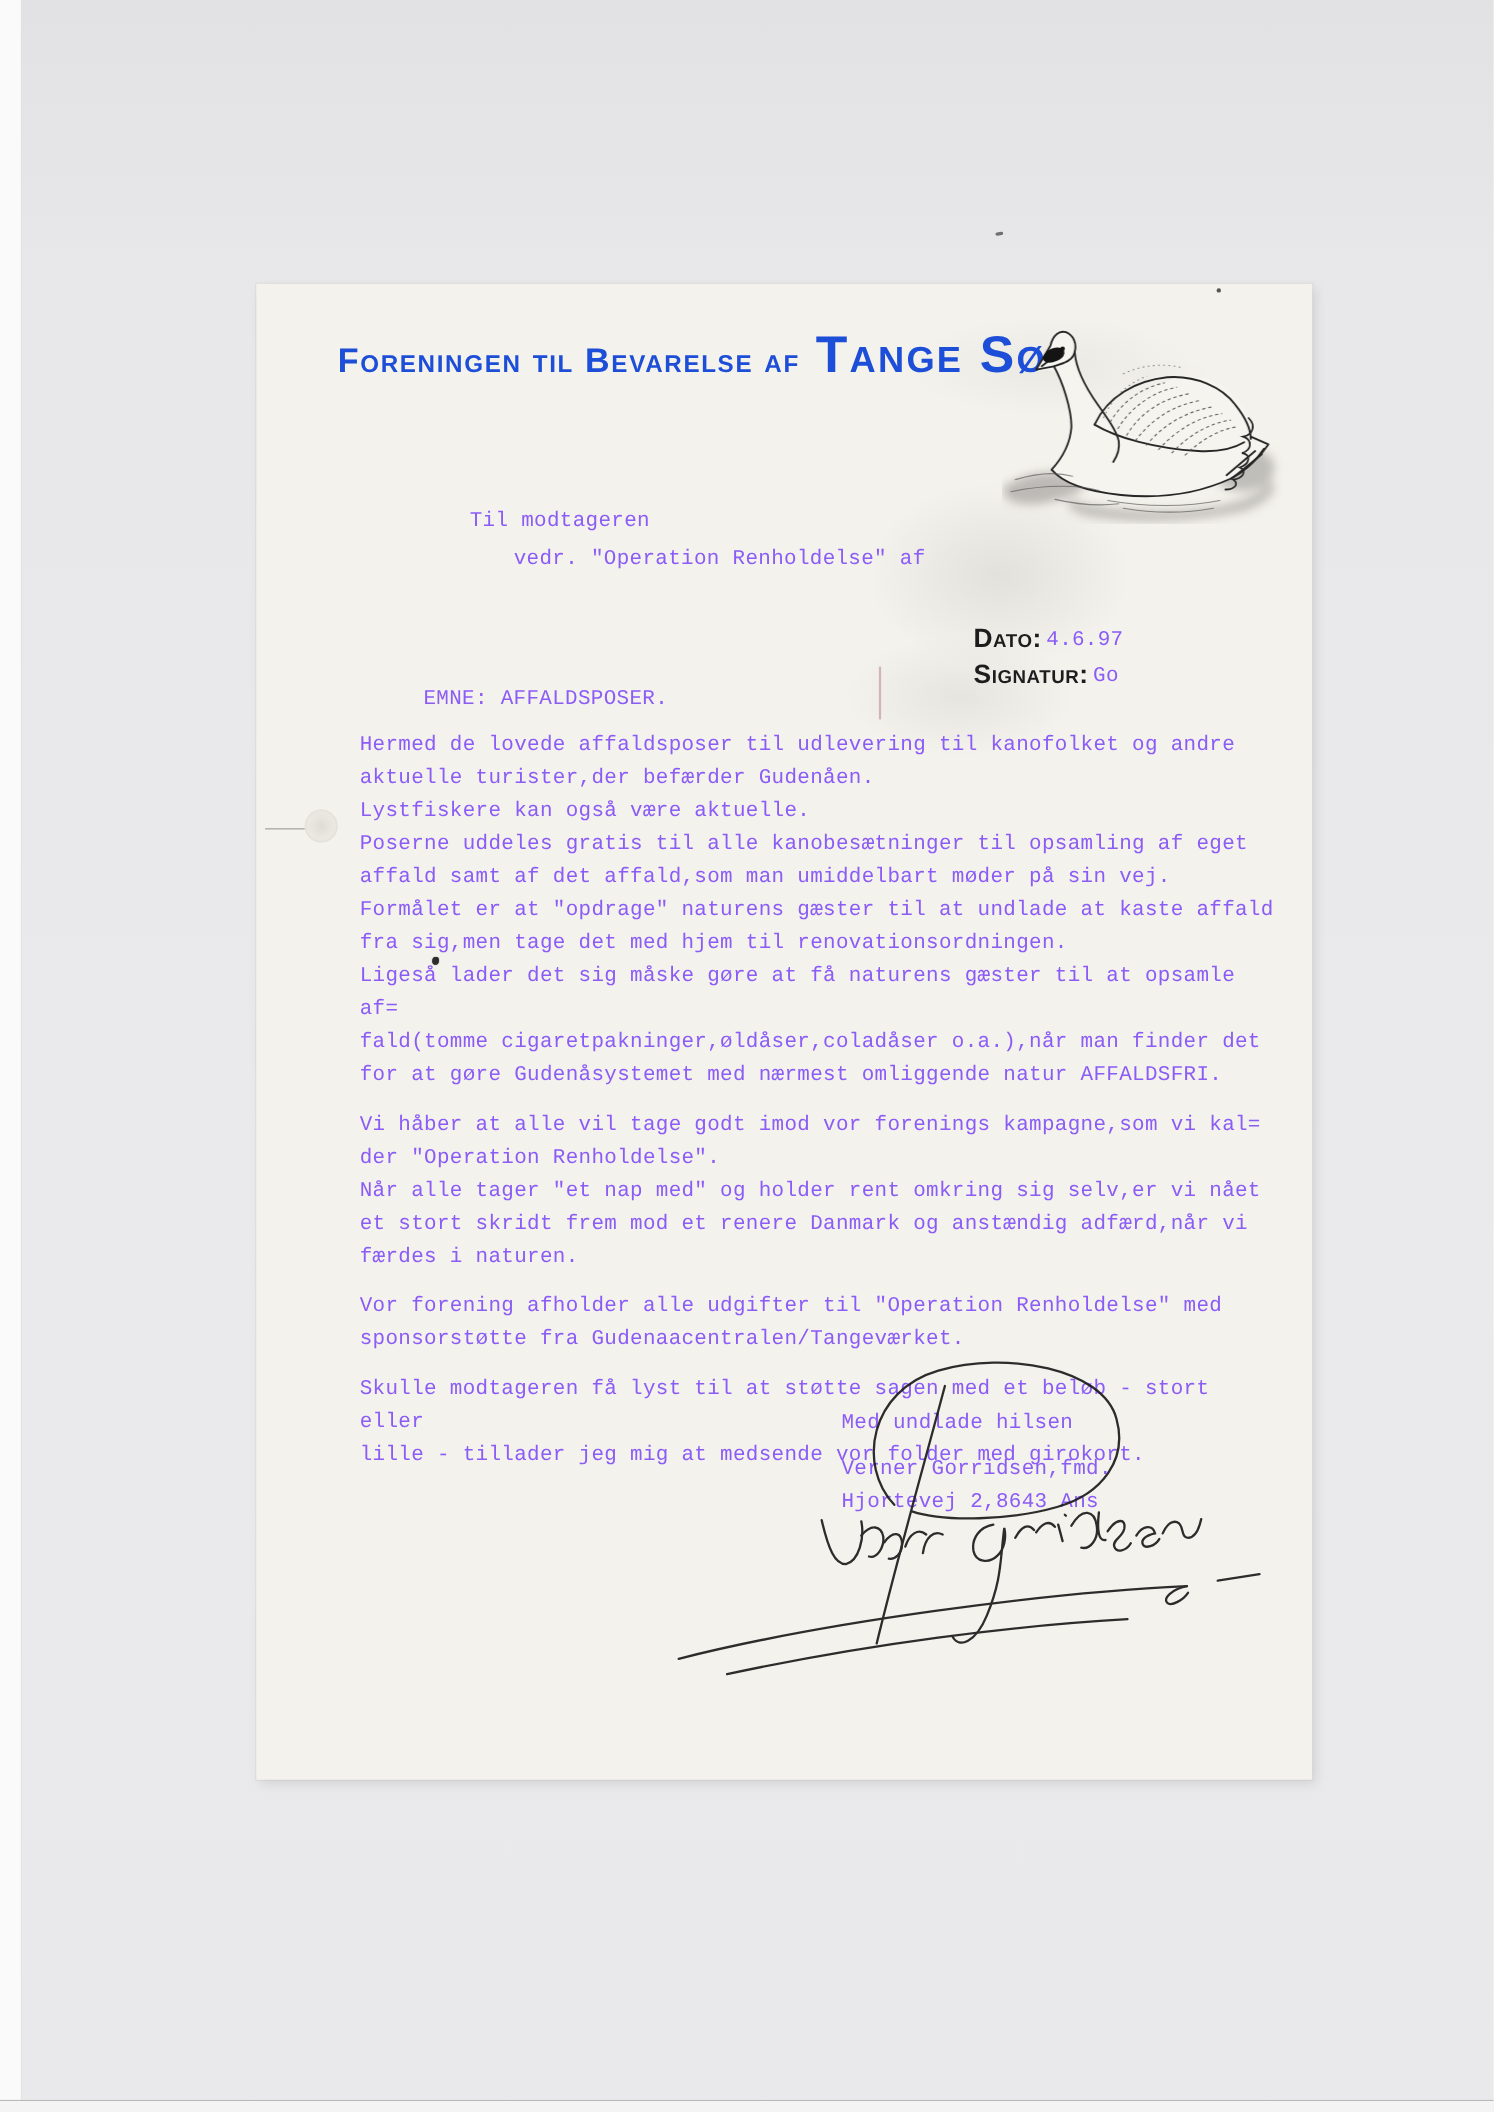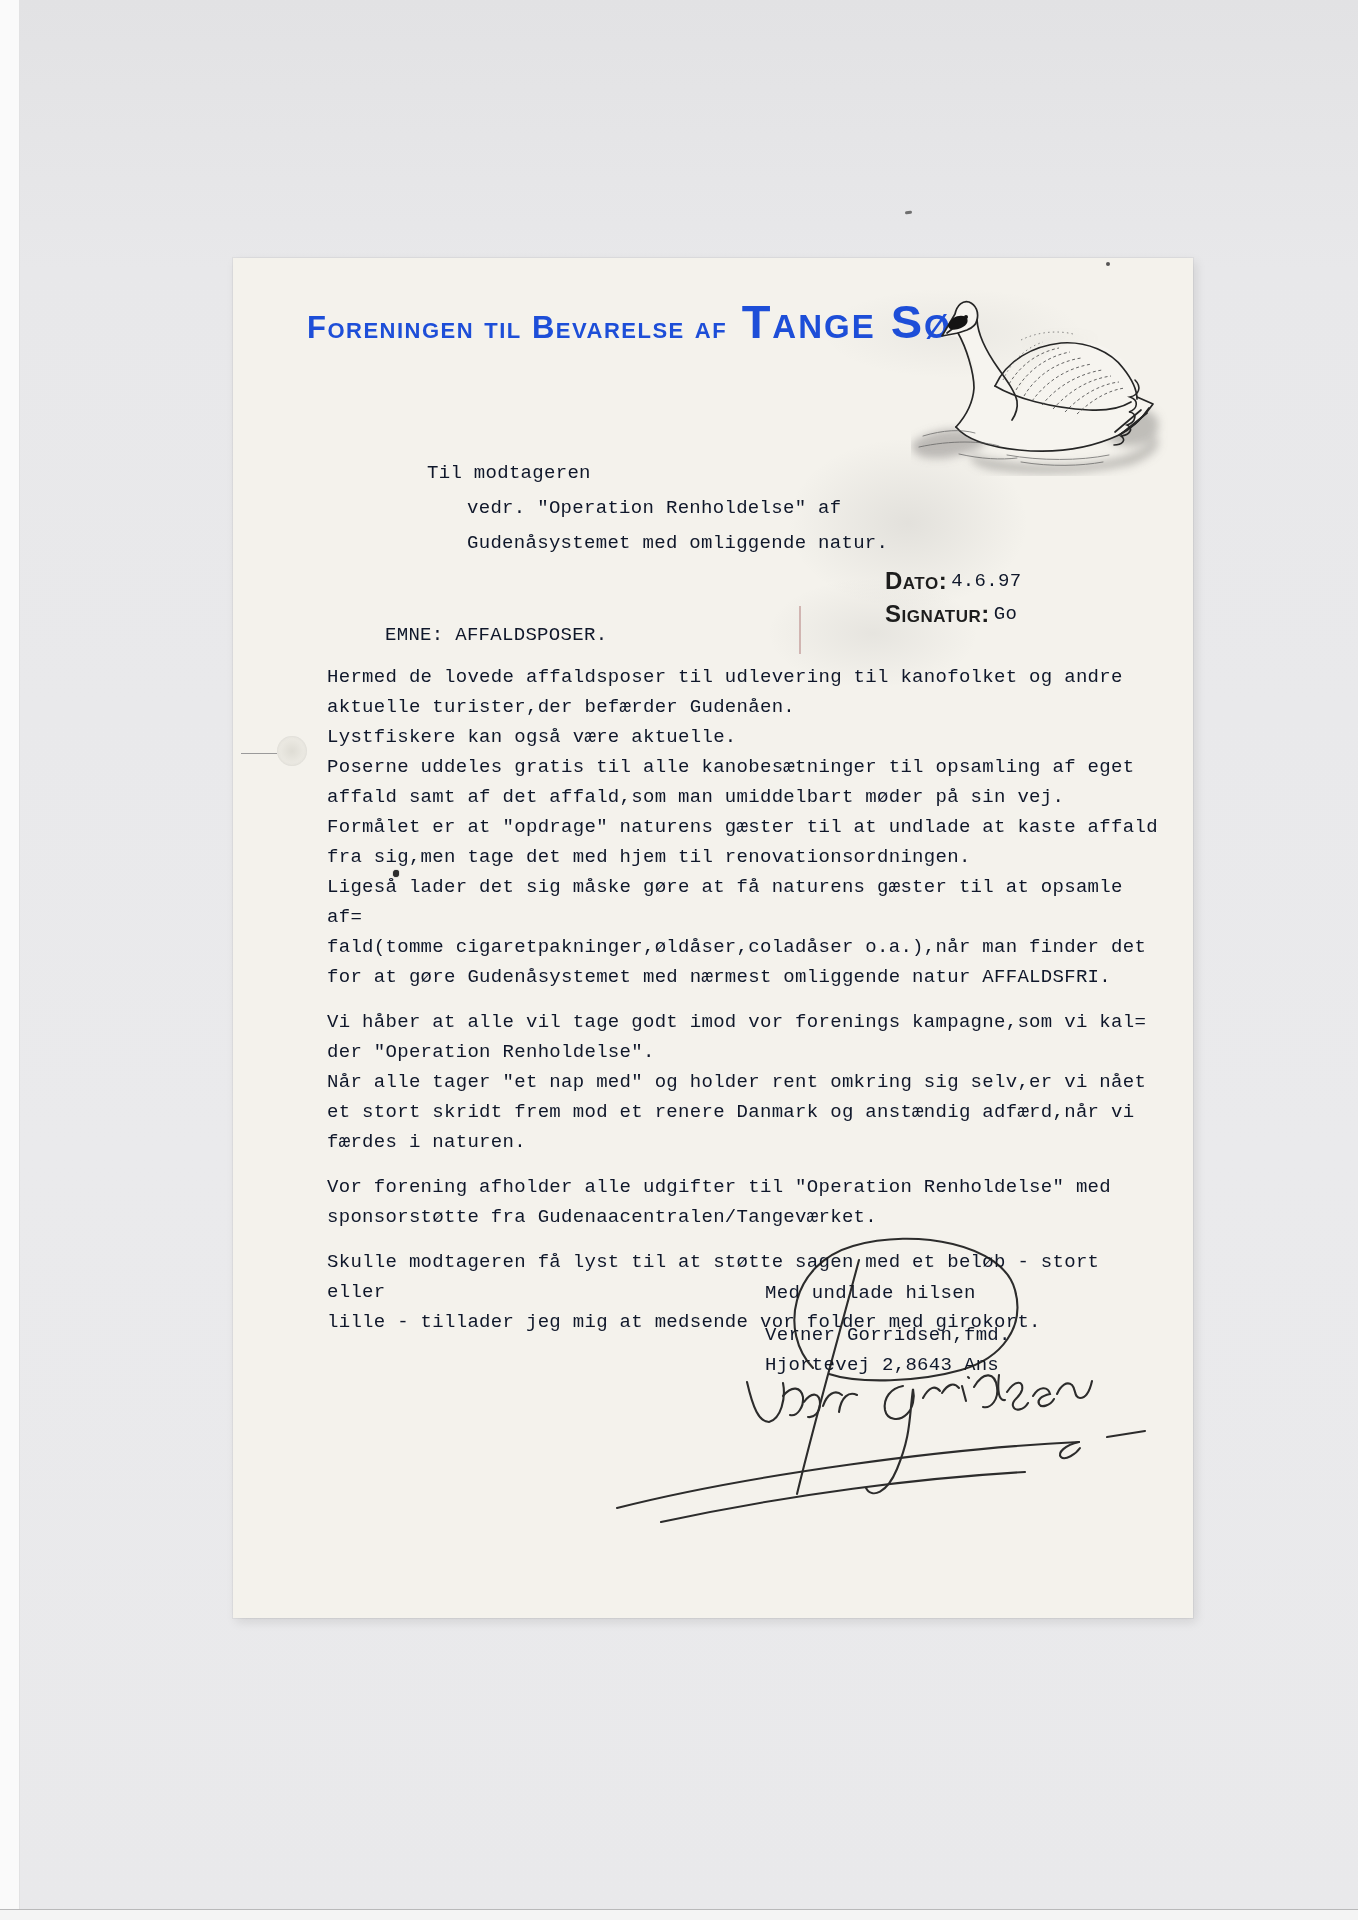--- a/index.html
+++ b/index.html
@@ -39,21 +39,21 @@
 
   
   .letterhead{position:absolute;left:74px;top:36px;white-space:nowrap;
     font-variant:small-caps;color:#1d4ed8;}
   .org-prefix{font-size:31px;font-weight:600;letter-spacing:1.5px;}
   .org-lake{font-size:47px;font-weight:600;letter-spacing:2px;margin-left:10px;}
   .swan{position:absolute;left:678px;top:26px;}
 
   
   .tw{font-family:"Liberation Mono","DejaVu Sans Mono",monospace;
-      color:#0f172a;font-size:19px;letter-spacing:0.3px;}
+      color:#8b5cf6;font-size:19px;letter-spacing:0.3px;}
   .recipient{position:absolute;left:194px;top:198px;line-height:35px;}
   .recipient .ind{margin-left:40px;}
   .meta{position:absolute;left:652px;top:306px;}
   .meta-row{display:flex;align-items:center;height:33px;}
   .meta-label{font-variant:small-caps;font-weight:700;font-size:24px;
     color:#1d1d1d;letter-spacing:0.5px;}
   .meta-value{margin-left:4px;}
   .subject{position:absolute;left:152px;top:366px;}
   .body-text{position:absolute;left:94px;top:404px;width:850px;}
   .body-par{white-space:pre-line;line-height:30px;margin:0 12px 15px 0;}
@@ -151,21 +151,20 @@
         <path d="M8,163 C40,156 72,157 88,162"></path>
         <path d="M96,171 C130,177 168,177 198,171"></path>
         <path d="M110,178 C140,183 170,182 192,178"></path>
         <path d="M48,170 C70,175 90,176 106,174"></path>
       </g>
     </svg>
 
     <div class="recipient tw">
       <div>Til modtageren</div>
       <div class="ind">vedr. "Operation Renholdelse" af</div>
-      <div class="ind">Gudenåsystemet med omliggende natur.</div>
     </div>
 
     <div class="meta">
       <div class="meta-row">
         <span class="meta-label">Dato:</span>
         <span class="meta-value tw">4.6.97</span>
       </div>
       <div class="meta-row">
         <span class="meta-label">Signatur:</span>
         <span class="meta-value tw">Go</span>

